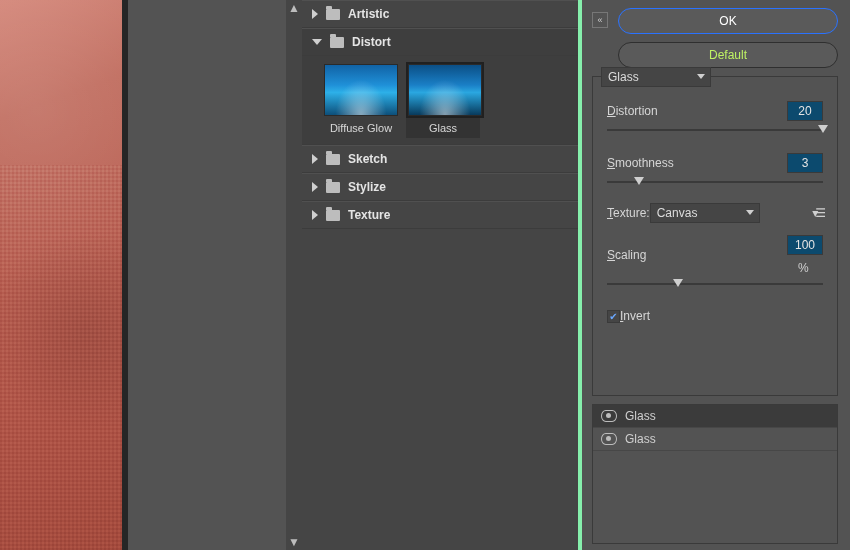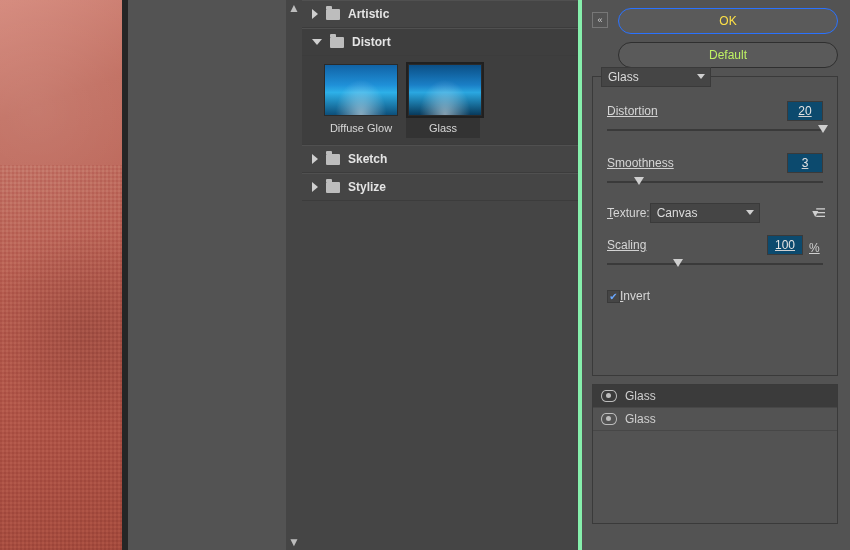--- a/index.html
+++ b/index.html
@@ -55,27 +55,27 @@
     background:
       radial-gradient(ellipse at 50% 100%, rgba(255,255,255,0.5), rgba(255,255,255,0) 50%); }
   .thumb-label{ margin-top:6px; font-size:11px; color:#d8d8d8; }
 
   
   .right-col { flex:1; height:100%; background:#535353; padding:8px 12px 8px 10px; display:flex; flex-direction:column; gap:8px; }
   .toprow { display:flex; align-items:flex-start; gap:10px; }
   .collapse-toggle { width:16px; height:16px; border:1px solid #777; display:flex; align-items:center; justify-content:center; color:#cfcfcf; font-size:9px; margin-top:4px;}
   .btns { flex:1; display:flex; flex-direction:column; gap:8px; }
   .btn { height:26px; border-radius:14px; border:1px solid #2f2f2f; background:#5a5a5a; color:#bef264; display:flex; align-items:center; justify-content:center; cursor:pointer; }
-  .btn.primary { border:1px solid #2a72ff; color:#fde047; }
+  .btn.primary { border:1px solid #2a72ff; color:#ffffff; }
   
   .params { border:1px solid #3a3a3a; background:#535353; padding:0 0 70px 0; position:relative; }
   .params-head { position:relative; top:-10px; margin-left:8px; display:inline-block; }
   .select { background:#454545; border:1px solid #3a3a3a; color:#dcdcdc; height:20px; padding:0 18px 0 6px; position:relative; display:inline-flex; align-items:center; min-width:110px; cursor:pointer;}
   .select .chev { position:absolute; right:5px; top:6px; width:0;height:0;border-width:5px 4px 0 4px;border-style:solid;border-color:#cfcfcf transparent transparent transparent; }
-  .param { padding:4px 14px 2px 14px;text-decoration:underline; }
+  .param { padding:4px 14px 2px 14px; }
   .param-row { display:flex; align-items:center; justify-content:space-between; gap:10px; }
   .param-label { color:#d6d6d6; }
   .param-label .ul{ text-decoration:underline; }
   .numbox { width:36px; height:20px; background:#0c4a6e; border:1px solid #3a3a3a; color:#e4e4e4; text-align:center; }
   .unit { width:14px; color:#cfcfcf; }
   .slider { position:relative; height:14px; margin:2px 0 10px 0; }
   .slider-track { position:absolute; left:0; right:0; top:6px; height:2px; background:#3a3a3a; }
   .slider-thumb { position:absolute; top:2px; width:0;height:0;border-width:8px 5px 0 5px;border-style:solid;border-color:#cfcfcf transparent transparent transparent; transform:translateX(-5px);}
   .row-inline { display:flex; align-items:center; padding:2px 14px; }
   .mini-icon { margin-left:auto; color:#cfcfcf; font-size:12px; letter-spacing:-3px; }
@@ -131,20 +131,25 @@
     <div class="cat-row">
       <span class="tri right"></span>
       <span class="folder-ico"></span>
       <span class="cat-name">Sketch</span>
     </div>
     <div class="cat-row">
       <span class="tri right"></span>
       <span class="folder-ico"></span>
       <span class="cat-name">Stylize</span>
     </div>
+    <div class="cat-row">
+      <span class="tri right"></span>
+      <span class="folder-ico"></span>
+      <span class="cat-name">Texture</span>
+    </div>
   </div>
 
   <div class="right-col">
 
     <div class="toprow">
       <div class="collapse-toggle">«</div>
       <div class="btns">
         <div class="btn primary">
             <span>OK</span>
           </div>
@@ -189,21 +194,21 @@
         <div class="select" style="min-width:110px">
           <span>Canvas</span>
           <span class="chev"></span>
         </div>
         <span class="mini-icon">▾☰</span>
       </div>
 
       <div class="param" style="margin-top:6px;">
         <div class="param-row">
           <span class="param-label"><span class="ul">S</span><span>caling</span></span>
-          <span style="display:flex;align-items:flex-end;gap:6px;">
+          <span style="display:flex;align-items:center;gap:6px;flex-direction:column;">
             <input class="numbox" value="100" style="">
             <span class="unit">%</span>
           </span>
         </div>
         <div class="slider">
           <div class="slider-track"></div>
           <div class="slider-thumb" style="left:33%"></div>
         </div>
       </div>
 

